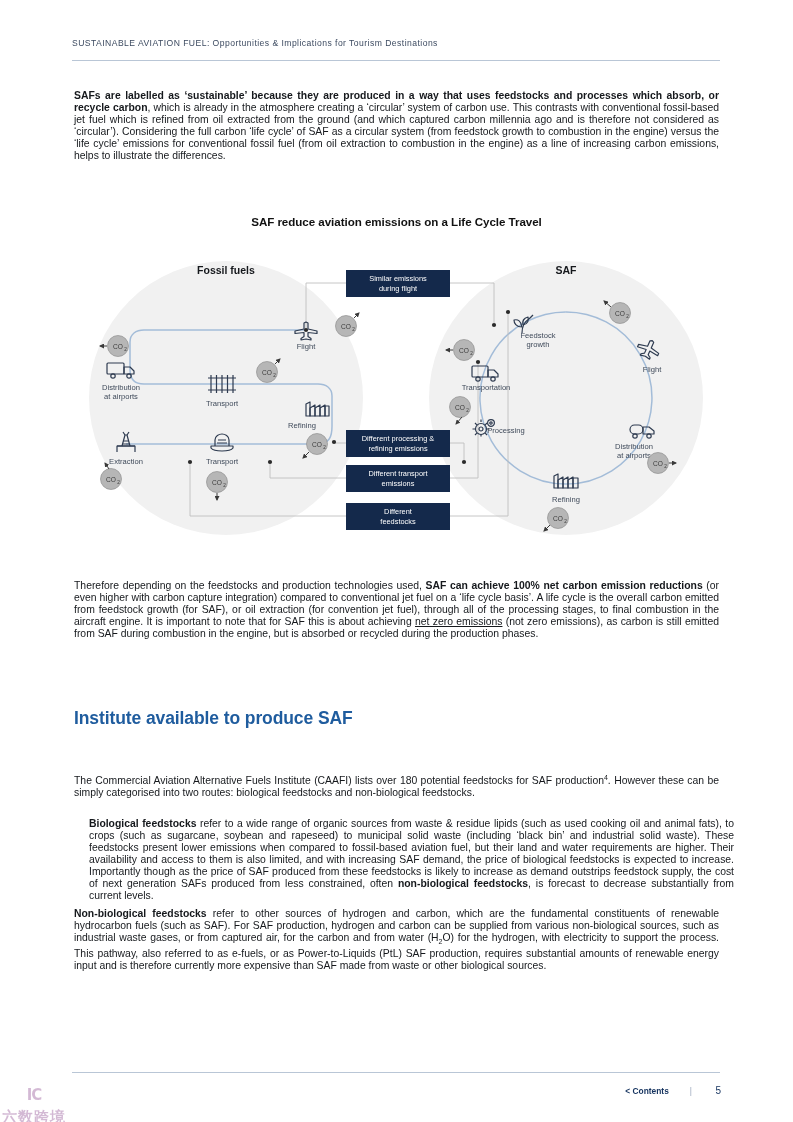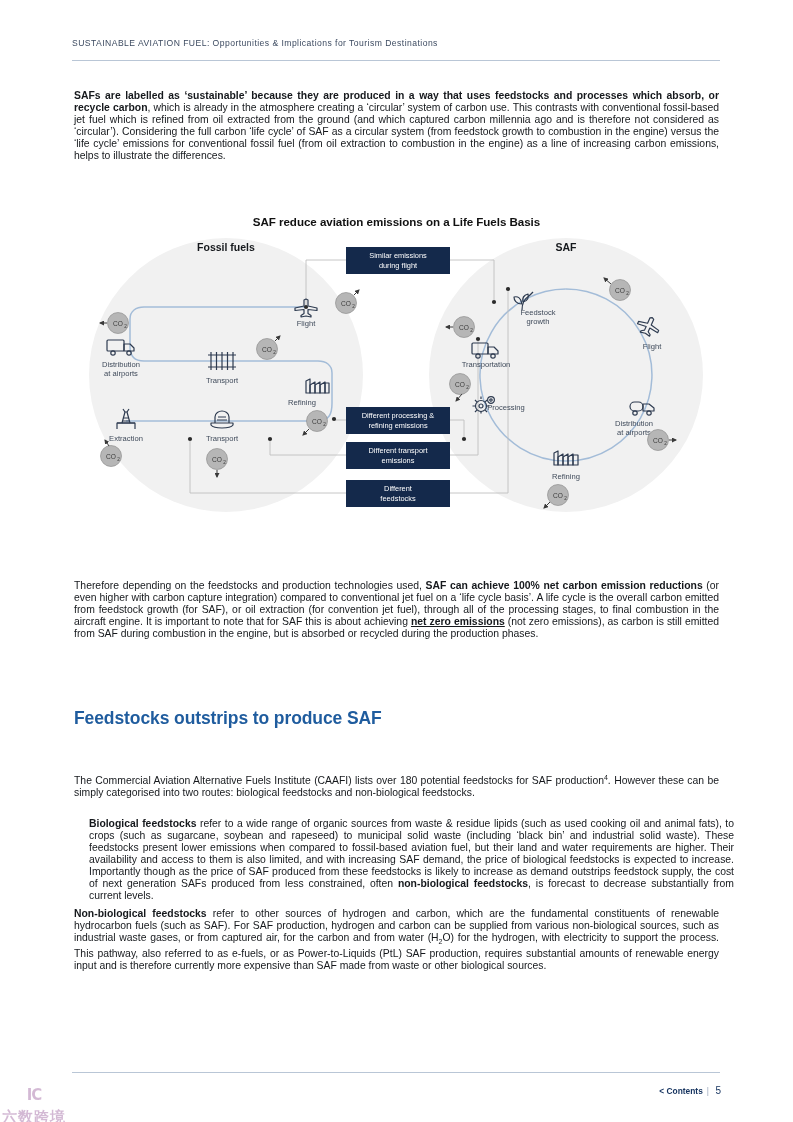--- a/index.html
+++ b/index.html
@@ -21,21 +21,21 @@
     background:#b9c6d6;
   }
 
   
   .para{
     position:absolute;left:74px;width:645px;
     font-size:10.4px;line-height:12px;text-align:justify;
     color:#15181c;
   }
   .para b{font-weight:bold;}
-  .para .u{text-decoration:underline;font-weight:bold;}
+  .para .u{text-decoration:underline;font-weight:normal;}
   .sup{font-size:7px;vertical-align:super;}
   .sub{font-size:7px;vertical-align:sub;}
 
   #p-intro{top:90px;}
   #p-after{top:580px;}
   #p-caafi{top:772px;}
   #p-bio{top:818px;margin-left:15px;}
   #p-nonbio{top:908px;}
 
   
@@ -43,35 +43,35 @@
     position:absolute;left:74px;top:708px;
     font-size:17.5px;font-weight:bold;color:#1f5c9e;
     letter-spacing:-.1px;
   }
 
   
   .fig-title{
     position:absolute;left:0;top:215px;width:793px;text-align:center;
     font-size:11.6px;font-weight:bold;color:#111;letter-spacing:-.05px;
   }
-  .figure{position:absolute;left:74px;top:227px;width:648px;height:300px;text-align:right;}
+  .figure{position:absolute;left:74px;top:250px;width:648px;height:300px;text-align:right;}
   .figure svg{display:block;}
 
   
   .footer-rule{
     position:absolute;left:72px;top:1072px;width:648px;height:1px;
     background:#b9c6d6;
   }
   .footer-left{
     position:absolute;left:74px;top:1128px;
     font-size:10px;font-weight:bold;color:#14325e;letter-spacing:.1px;
   }
   .footer-right{
     position:absolute;right:72px;top:1085px;
-    display:flex;align-items:center;gap:4px;
+    display:flex;align-items:center;gap:21px;
     font-size:8.4px;font-weight:bold;color:#14325e;
   }
   .footer-sep{color:#9aa8bb;font-weight:400;}
   .footer-page{font-size:10px;color:#14325e;font-weight:400;min-width:8px;text-align:right;}
 
   
   .watermark{
     position:absolute;left:2px;top:1086px;
     display:flex;align-items:center;gap:4px;
     opacity:.30;color:#701a75;pointer-events:none;flex-direction:column;
@@ -90,21 +90,21 @@
 
 <div class="page">
 
   <div class="header">
     <div class="header-title">SUSTAINABLE AVIATION FUEL: Opportunities &amp; Implications for Tourism Destinations</div>
   </div>
   <div class="header-rule"></div>
 
   <div class="para" id="p-intro"><b>SAFs are labelled as ‘sustainable’ because they are produced in a way that uses feedstocks and processes which absorb, or recycle carbon</b><span>, which is already in the atmosphere creating a ‘circular’ system of carbon use. This contrasts with conventional fossil-based jet fuel which is refined from oil extracted from the ground (and which captured carbon millennia ago and is therefore not considered as ‘circular’). Considering the full carbon ‘life cycle’ of SAF as a circular system (from feedstock growth to combustion in the engine) versus the ‘life cycle’ emissions for conventional fossil fuel (from oil extraction to combustion in the engine) as a line of increasing carbon emissions, helps to illustrate the differences.</span></div>
 
-  <div class="fig-title">SAF reduce aviation emissions on a Life Fuels Basis</div>
+  <div class="fig-title">SAF reduce aviation emissions on a Life Cycle Travel</div>
 
   <div class="figure">
     <svg width="648" height="300" viewBox="0 0 648 300" xmlns="http://www.w3.org/2000/svg">
       <defs>
 
         <g id="co2bubble">
           <circle cx="0" cy="0" r="10.5" fill="#b6b6b6" stroke="#8f8f8f" stroke-width="0.7"></circle>
         </g>
         <marker id="arrHead" markerWidth="5" markerHeight="5" refX="4" refY="2.5" orient="auto">
           <path d="M0,0 L5,2.5 L0,5 z" fill="#3a3a3a"></path>
@@ -339,21 +339,21 @@
       <g>
         <rect x="272" y="253" width="104" height="27" fill="#14294B"></rect>
         <text x="324" y="263.5" text-anchor="middle" font-family="Liberation Sans, sans-serif" font-size="7.4" fill="#ffffff">Different</text>
         <text x="324" y="273.5" text-anchor="middle" font-family="Liberation Sans, sans-serif" font-size="7.4" fill="#ffffff">feedstocks</text>
       </g>
     </svg>
   </div>
 
   <div class="para" id="p-after"><span>Therefore depending on the feedstocks and production technologies used, </span><b>SAF can achieve 100% net carbon emission reductions</b><span> (or even higher with carbon capture integration) compared to conventional jet fuel on a ‘life cycle basis’. A life cycle is the overall carbon emitted from feedstock growth (for SAF), or oil extraction (for convention jet fuel), through all of the processing stages, to final combustion in the aircraft engine. It is important to note that for SAF this is about achieving </span><b class="u">net zero emissions</b><span> (not zero emissions), as carbon is still emitted from SAF during combustion in the engine, but is absorbed or recycled during the production phases.</span></div>
 
-  <div class="section-head">Feedstocks outstrips to produce SAF</div>
+  <div class="section-head">Institute available to produce SAF</div>
 
   <div class="para" id="p-caafi"><span>The Commercial Aviation Alternative Fuels Institute (CAAFI) lists over 180 potential feedstocks for SAF production</span><span class="sup">4</span><span>. However these can be simply categorised into two routes: biological feedstocks and non-biological feedstocks.</span></div>
 
   <div class="para" id="p-bio"><b>Biological feedstocks</b><span> refer to a wide range of organic sources from waste &amp; residue lipids (such as used cooking oil and animal fats), to crops (such as sugarcane, soybean and rapeseed) to municipal solid waste (including ‘black bin’ and industrial solid waste). These feedstocks present lower emissions when compared to fossil-based aviation fuel, but their land and water requirements are higher. Their availability and access to them is also limited, and with increasing SAF demand, the price of biological feedstocks is expected to increase. Importantly though as the price of SAF produced from these feedstocks is likely to increase as demand outstrips feedstock supply, the cost of next generation SAFs produced from less constrained, often </span><b>non-biological feedstocks</b><span>, is forecast to decrease substantially from current levels.</span></div>
 
   <div class="para" id="p-nonbio"><b>Non-biological feedstocks</b><span> refer to other sources of hydrogen and carbon, which are the fundamental constituents of renewable hydrocarbon fuels (such as SAF). For SAF production, hydrogen and carbon can be supplied from various non-biological sources, such as industrial waste gases, or from captured air, for the carbon and from water (H</span><span class="sub">2</span><span>O) for the hydrogen, with electricity to support the process. This pathway, also referred to as e-fuels, or as Power-to-Liquids (PtL) SAF production, requires substantial amounts of renewable energy input and is therefore currently more expensive than SAF made from waste or other biological sources.</span></div>
 
   <div class="footer-rule"></div>
   <div class="footer-left">World Travel &amp; Tourism Council</div>
   <div class="footer-right">

